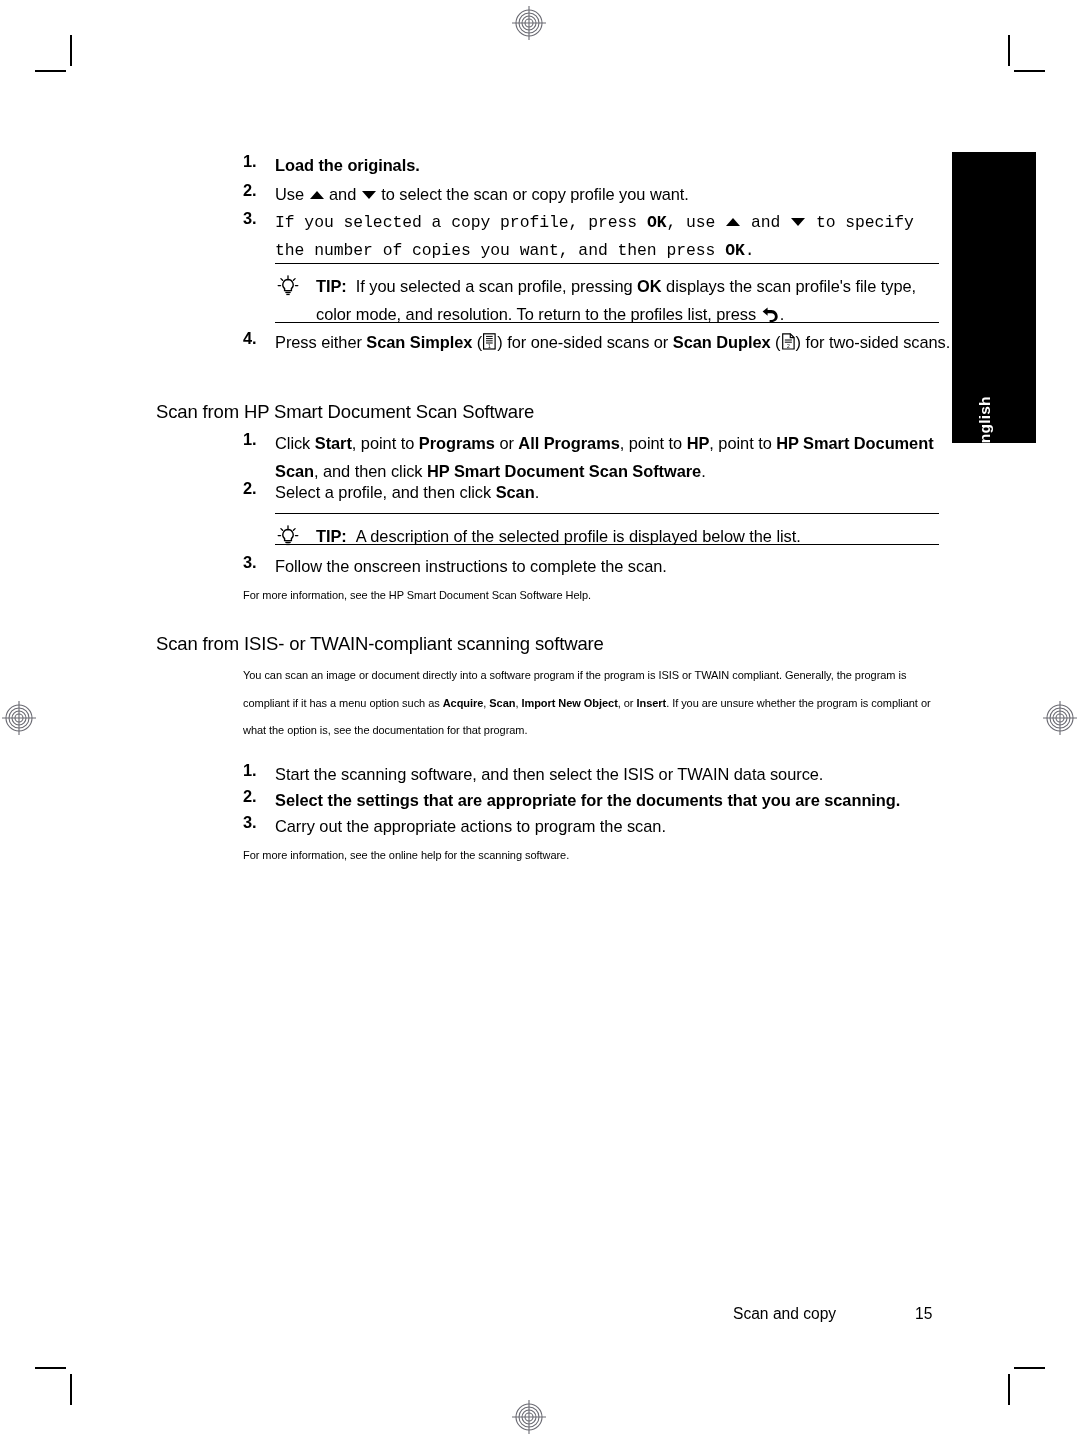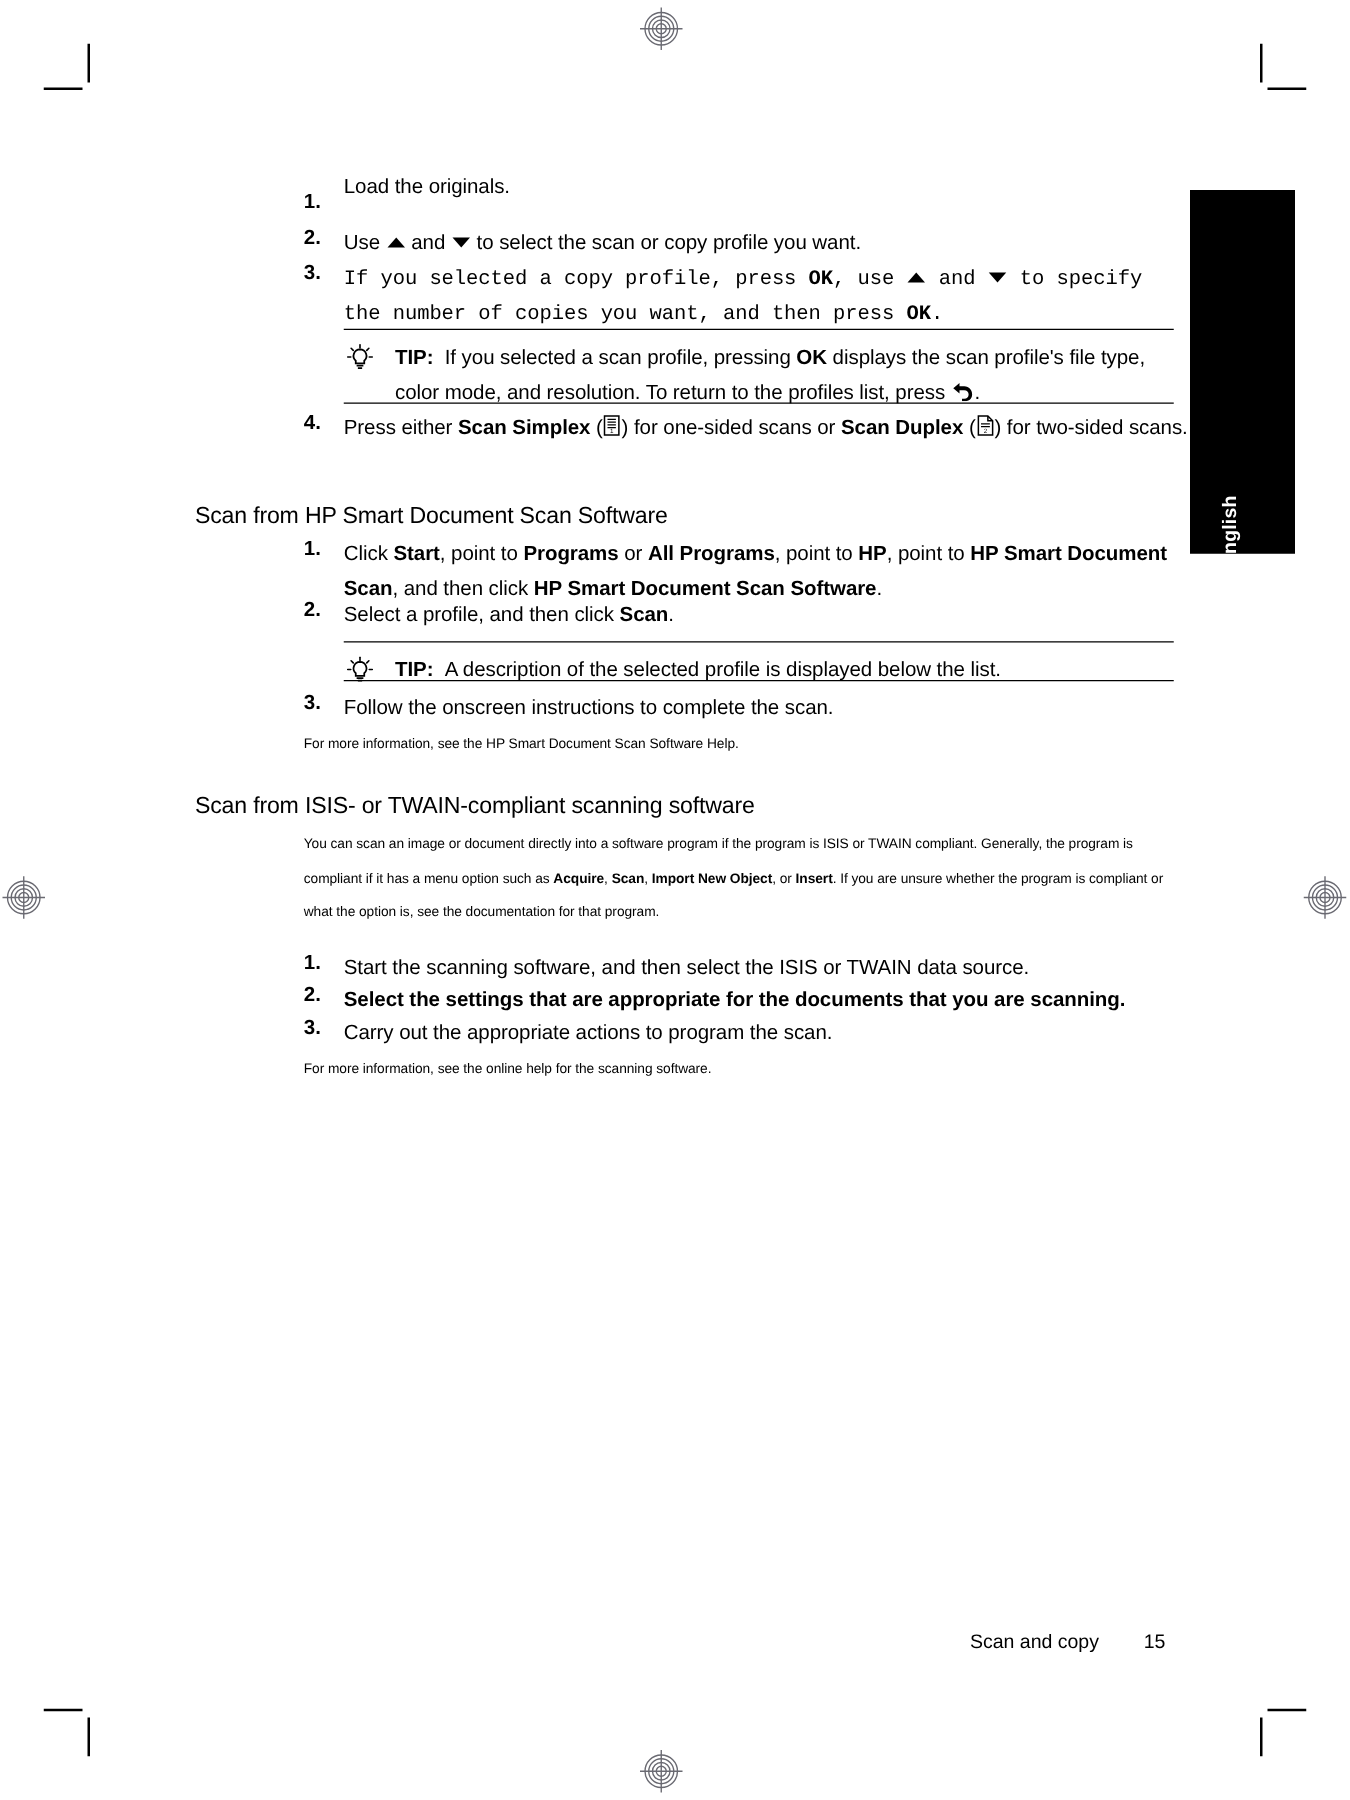--- a/index.html
+++ b/index.html
@@ -178,21 +178,21 @@
   
   #footer {
     position: absolute;
     left: 0;
     top: 1305px;
     width: 1080px;
     font-size: 15.6px;
   }
   #footer .f-title {
     position: absolute;
-    left: 776px;
+    left: 733px;
     text-align: right;
   }
   #footer .f-page {
     position: absolute;
     left: 915px;
   }
 </style>
 </head>
 <body>
 
@@ -246,21 +246,21 @@
   </g>
 </svg>
 
 <div id="language-tab">
   <span class="label">English</span>
 </div>
 
 <div id="content">
 
   <div class="li-num" style="top:152px;">1.</div>
-  <div class="li-body" style="top:136px;">Load the originals.</div>
+  <div class="li-body" style="top:152px;font-weight:bold;">Load the originals.</div>
 
   <div class="li-num" style="top:181px;">2.</div>
   <div class="li-body" style="top:181px;">Use <span class="glyph-arrow-up"></span> and <span class="glyph-arrow-down"></span> to select the scan or copy profile you want.</div>
 
   <div class="li-num" style="top:209px;">3.</div>
   <div class="li-body" style="top:209px;font-family:Liberation Mono, monospace;">If you selected a copy profile, press <b>OK</b>, use <span class="glyph-arrow-up"></span> and <span class="glyph-arrow-down"></span> to specify the number of copies you want, and then press <b>OK</b>.</div>
 
   <div class="tipbox" style="left:275px; top:263px; width:664px; height:60px;">
     <div class="rule top"></div>
     <div class="rule bottom"></div>

